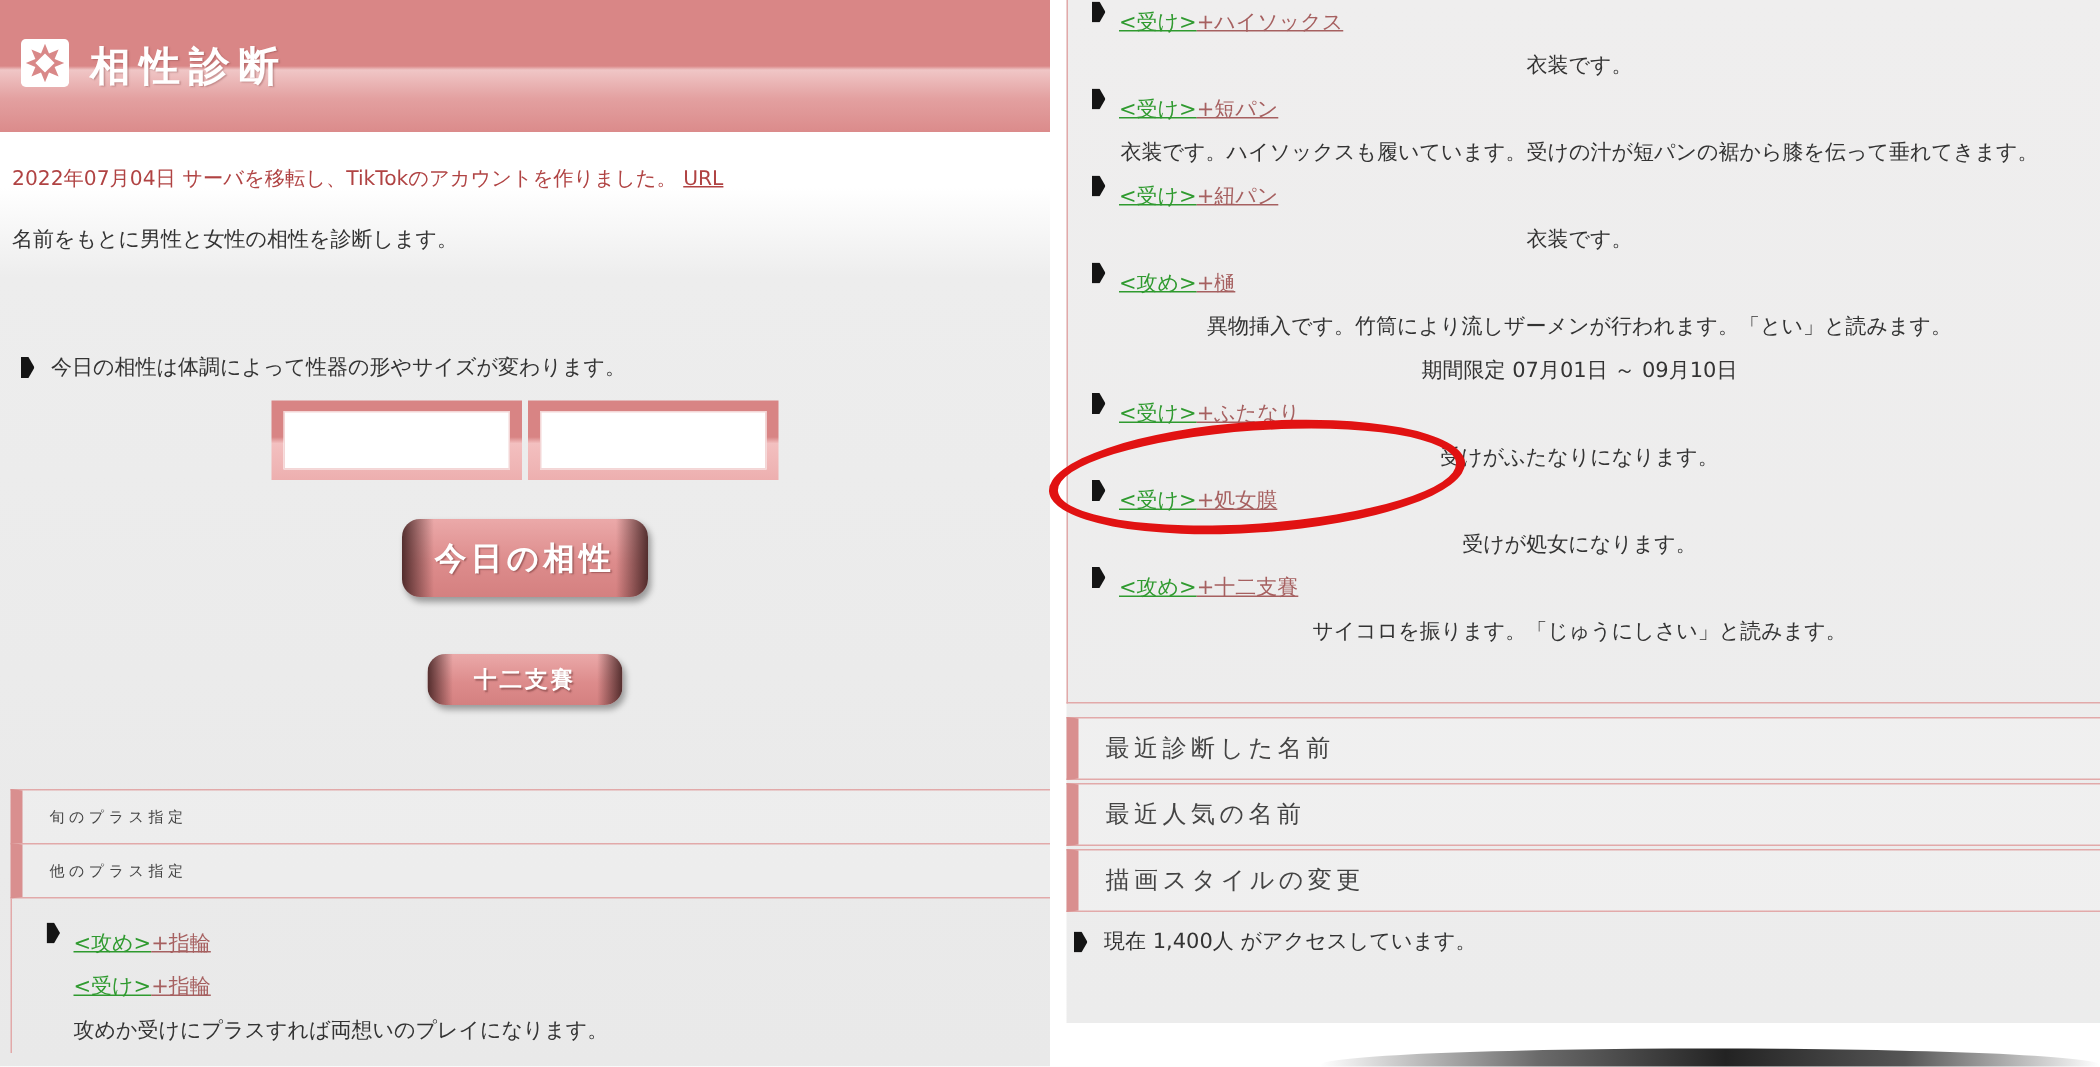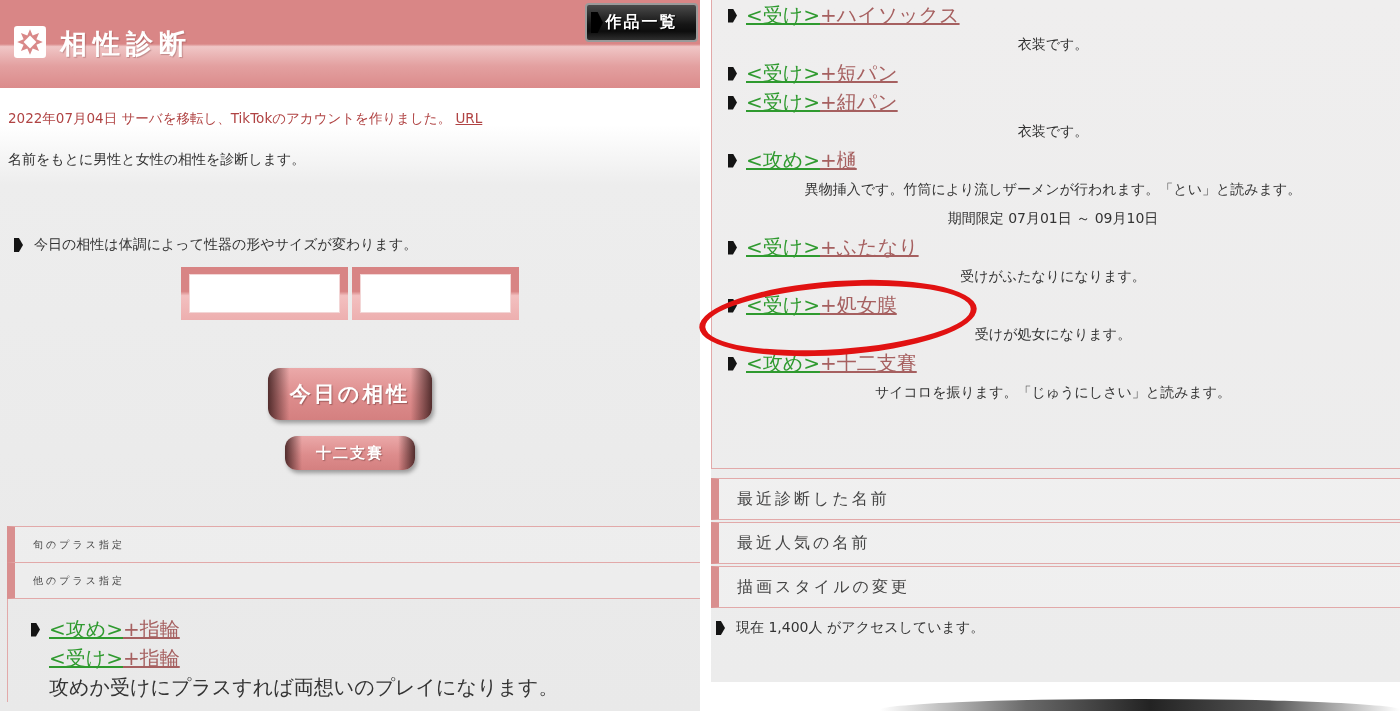--- a/index.html
+++ b/index.html
@@ -52,31 +52,31 @@
     box-shadow:inset 0 0 0 1px #f3d6d6; font-size:16px; padding:0 6px;
   }
   .pill-btn{
     position:absolute; border:none; cursor:pointer; color:#fff; font-weight:bold;
     font-family:inherit; border-radius:12px;
     background:
       linear-gradient(90deg,rgba(58,28,28,.85) 0%,rgba(58,28,28,0) 13%,rgba(58,28,28,0) 87%,rgba(58,28,28,.85) 100%),
       linear-gradient(180deg,#eba9a9 0%,#dd8c8c 55%,#d48080 100%);
     box-shadow:2px 3px 4px rgba(0,0,0,.35); text-shadow:1px 1px 1px rgba(120,60,60,.6);
   }
-  .btn-today{ left:268px; top:368px; width:164px; height:52px; font-size:21px; letter-spacing:3px;font-family:Liberation Serif, serif; }
+  .btn-today{ left:268px; top:346px; width:164px; height:52px; font-size:21px; letter-spacing:3px;font-family:Liberation Serif, serif; }
   .btn-fit{ left:285px; top:436px; width:130px; height:34px; font-size:15px; letter-spacing:2px; }
   .lsec{ position:absolute; left:7px; top:526px; width:693px; }
   .sec-hdr{
     border-top:1px solid #e2a9a9; border-left:8px solid #d98f8f;
     padding:11px 18px 10px 18px; font-size:10px; color:#444; letter-spacing:3px;
     cursor:pointer; background:rgba(255,255,255,.18);
   }
   .sec-hdr.last{ border-bottom:1px solid #e2a9a9; }
   .sec-body{ border-left:1px solid #e2a9a9; padding:16px 0 0 23px; min-height:101px; }
-  .row{ line-height:29px; font-size:20px; display:flex; align-items:center; }
+  .row{ line-height:29px; font-size:14px; display:flex; align-items:flex-start; }
   .row .arrow{ margin-right:9px; }
   .indent{ padding-left:18px; }
   .lnk{ text-decoration:underline; cursor:pointer; }
   .role{ color:#2f9a2f; } .itm{ color:#a66060; }
   .desc{ color:#333; }
   
   .right-panel{
     position:absolute; left:711px; top:0; width:689px; height:682px;
     background:linear-gradient(180deg,#efeeee 0%,#ececec 100%);
   }
@@ -109,24 +109,20 @@
 
 <div class="left-panel">
 
   <div class="banner">
     <svg class="logo" viewBox="0 0 30 30">
       <rect x="0" y="0" width="30" height="30" rx="3" fill="#ffffff"></rect>
       <polygon fill="#d98888" points="27,15 21,17.5 23.5,23.5 17.5,21 15,27 12.5,21 6.5,23.5 9,17.5 3,15 9,12.5 6.5,6.5 12.5,9 15,3 17.5,9 23.5,6.5 21,12.5"></polygon>
       <polygon fill="#ffffff" points="15,9 21,15 15,21 9,15"></polygon>
     </svg>
     <span class="site-title">相性診断</span>
-    <div class="works-btn">
-      <span class="works-arrow"></span>
-      <span class="txt">作品一覧</span>
-    </div>
   </div>
 
   <div class="news-line">
     <span>2022年07月04日  サーバを移転し、TikTokのアカウントを作りました。</span>
     <a>URL</a>
   </div>
 
   <div class="intro">名前をもとに男性と女性の相性を診断します。</div>
 
   <div class="note note-2">
@@ -170,20 +166,21 @@
       <a class="lnk role">&lt;受け&gt;</a>
         <a class="lnk itm">+ハイソックス</a>
     </div>
     <div class="drow desc">衣装です。</div>
 
     <div class="row">
       <span class="arrow"></span>
       <a class="lnk role">&lt;受け&gt;</a>
         <a class="lnk itm">+短パン</a>
     </div>
+    <div class="drow desc">衣装です。ハイソックスも履いています。受けの汁が短パンの裾から膝を伝って垂れてきます。</div>
 
     <div class="row">
       <span class="arrow"></span>
       <a class="lnk role">&lt;受け&gt;</a>
         <a class="lnk itm">+紐パン</a>
     </div>
     <div class="drow desc">衣装です。</div>
 
     <div class="row">
       <span class="arrow"></span>

